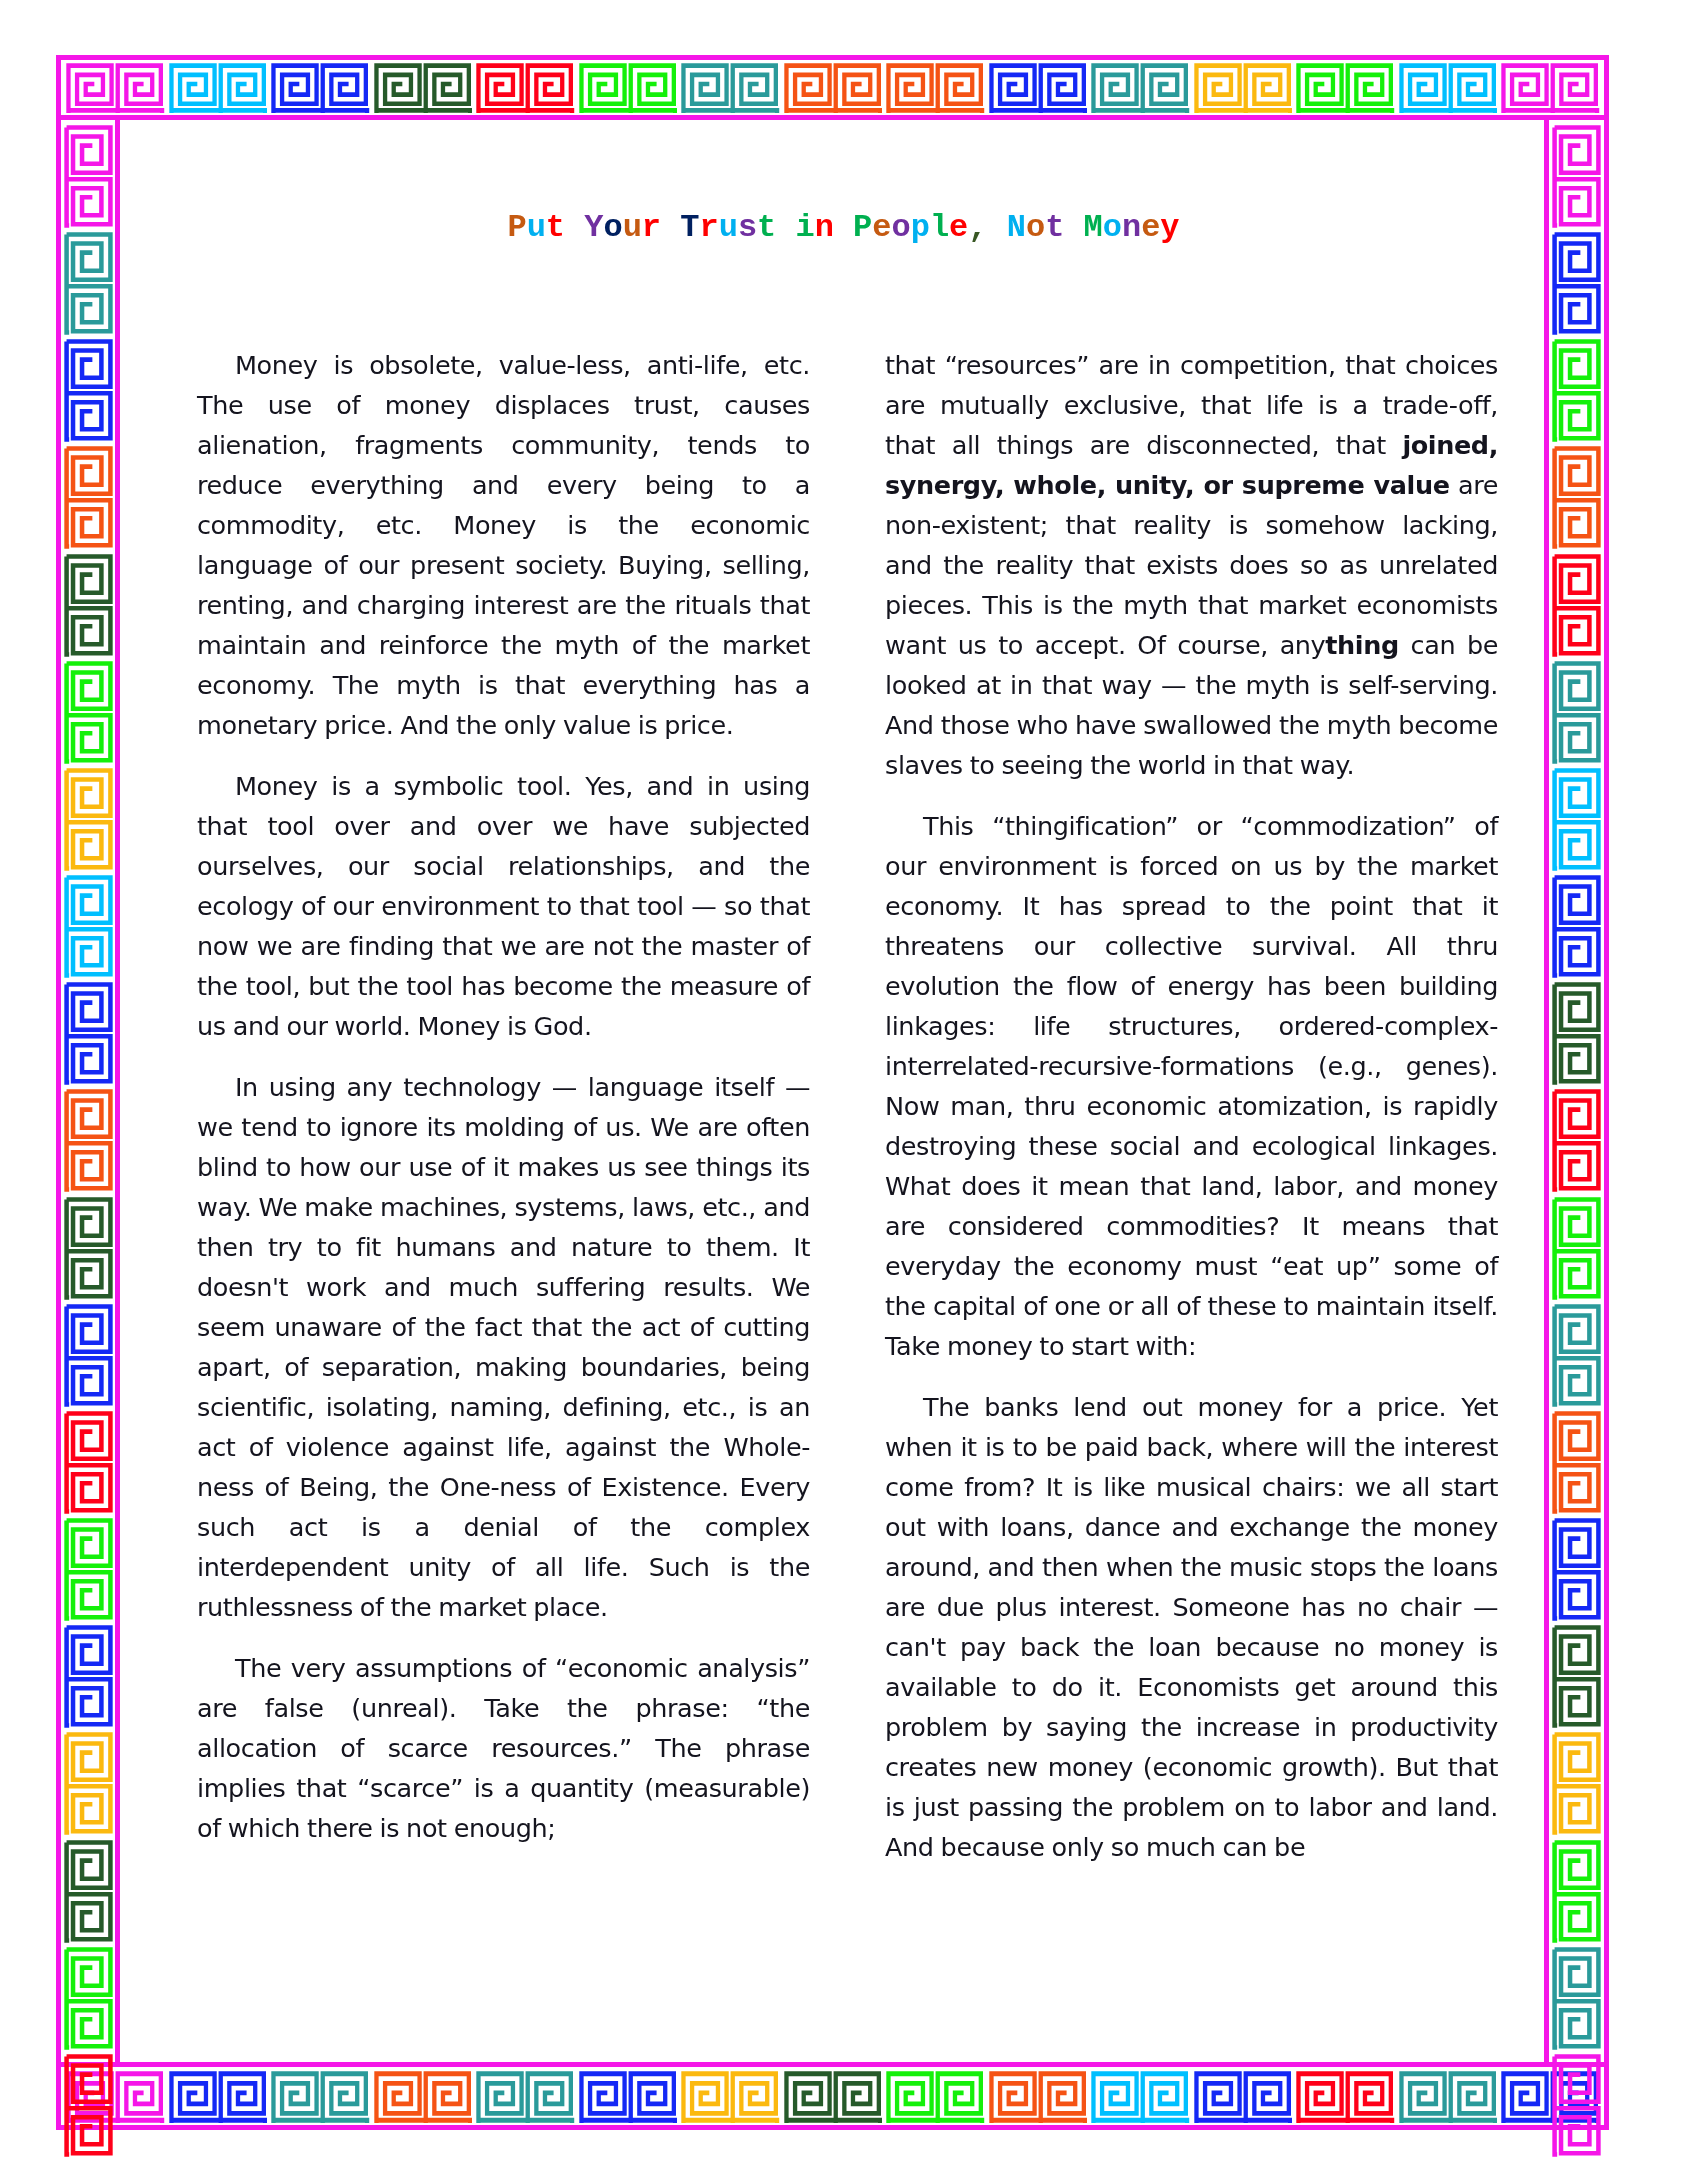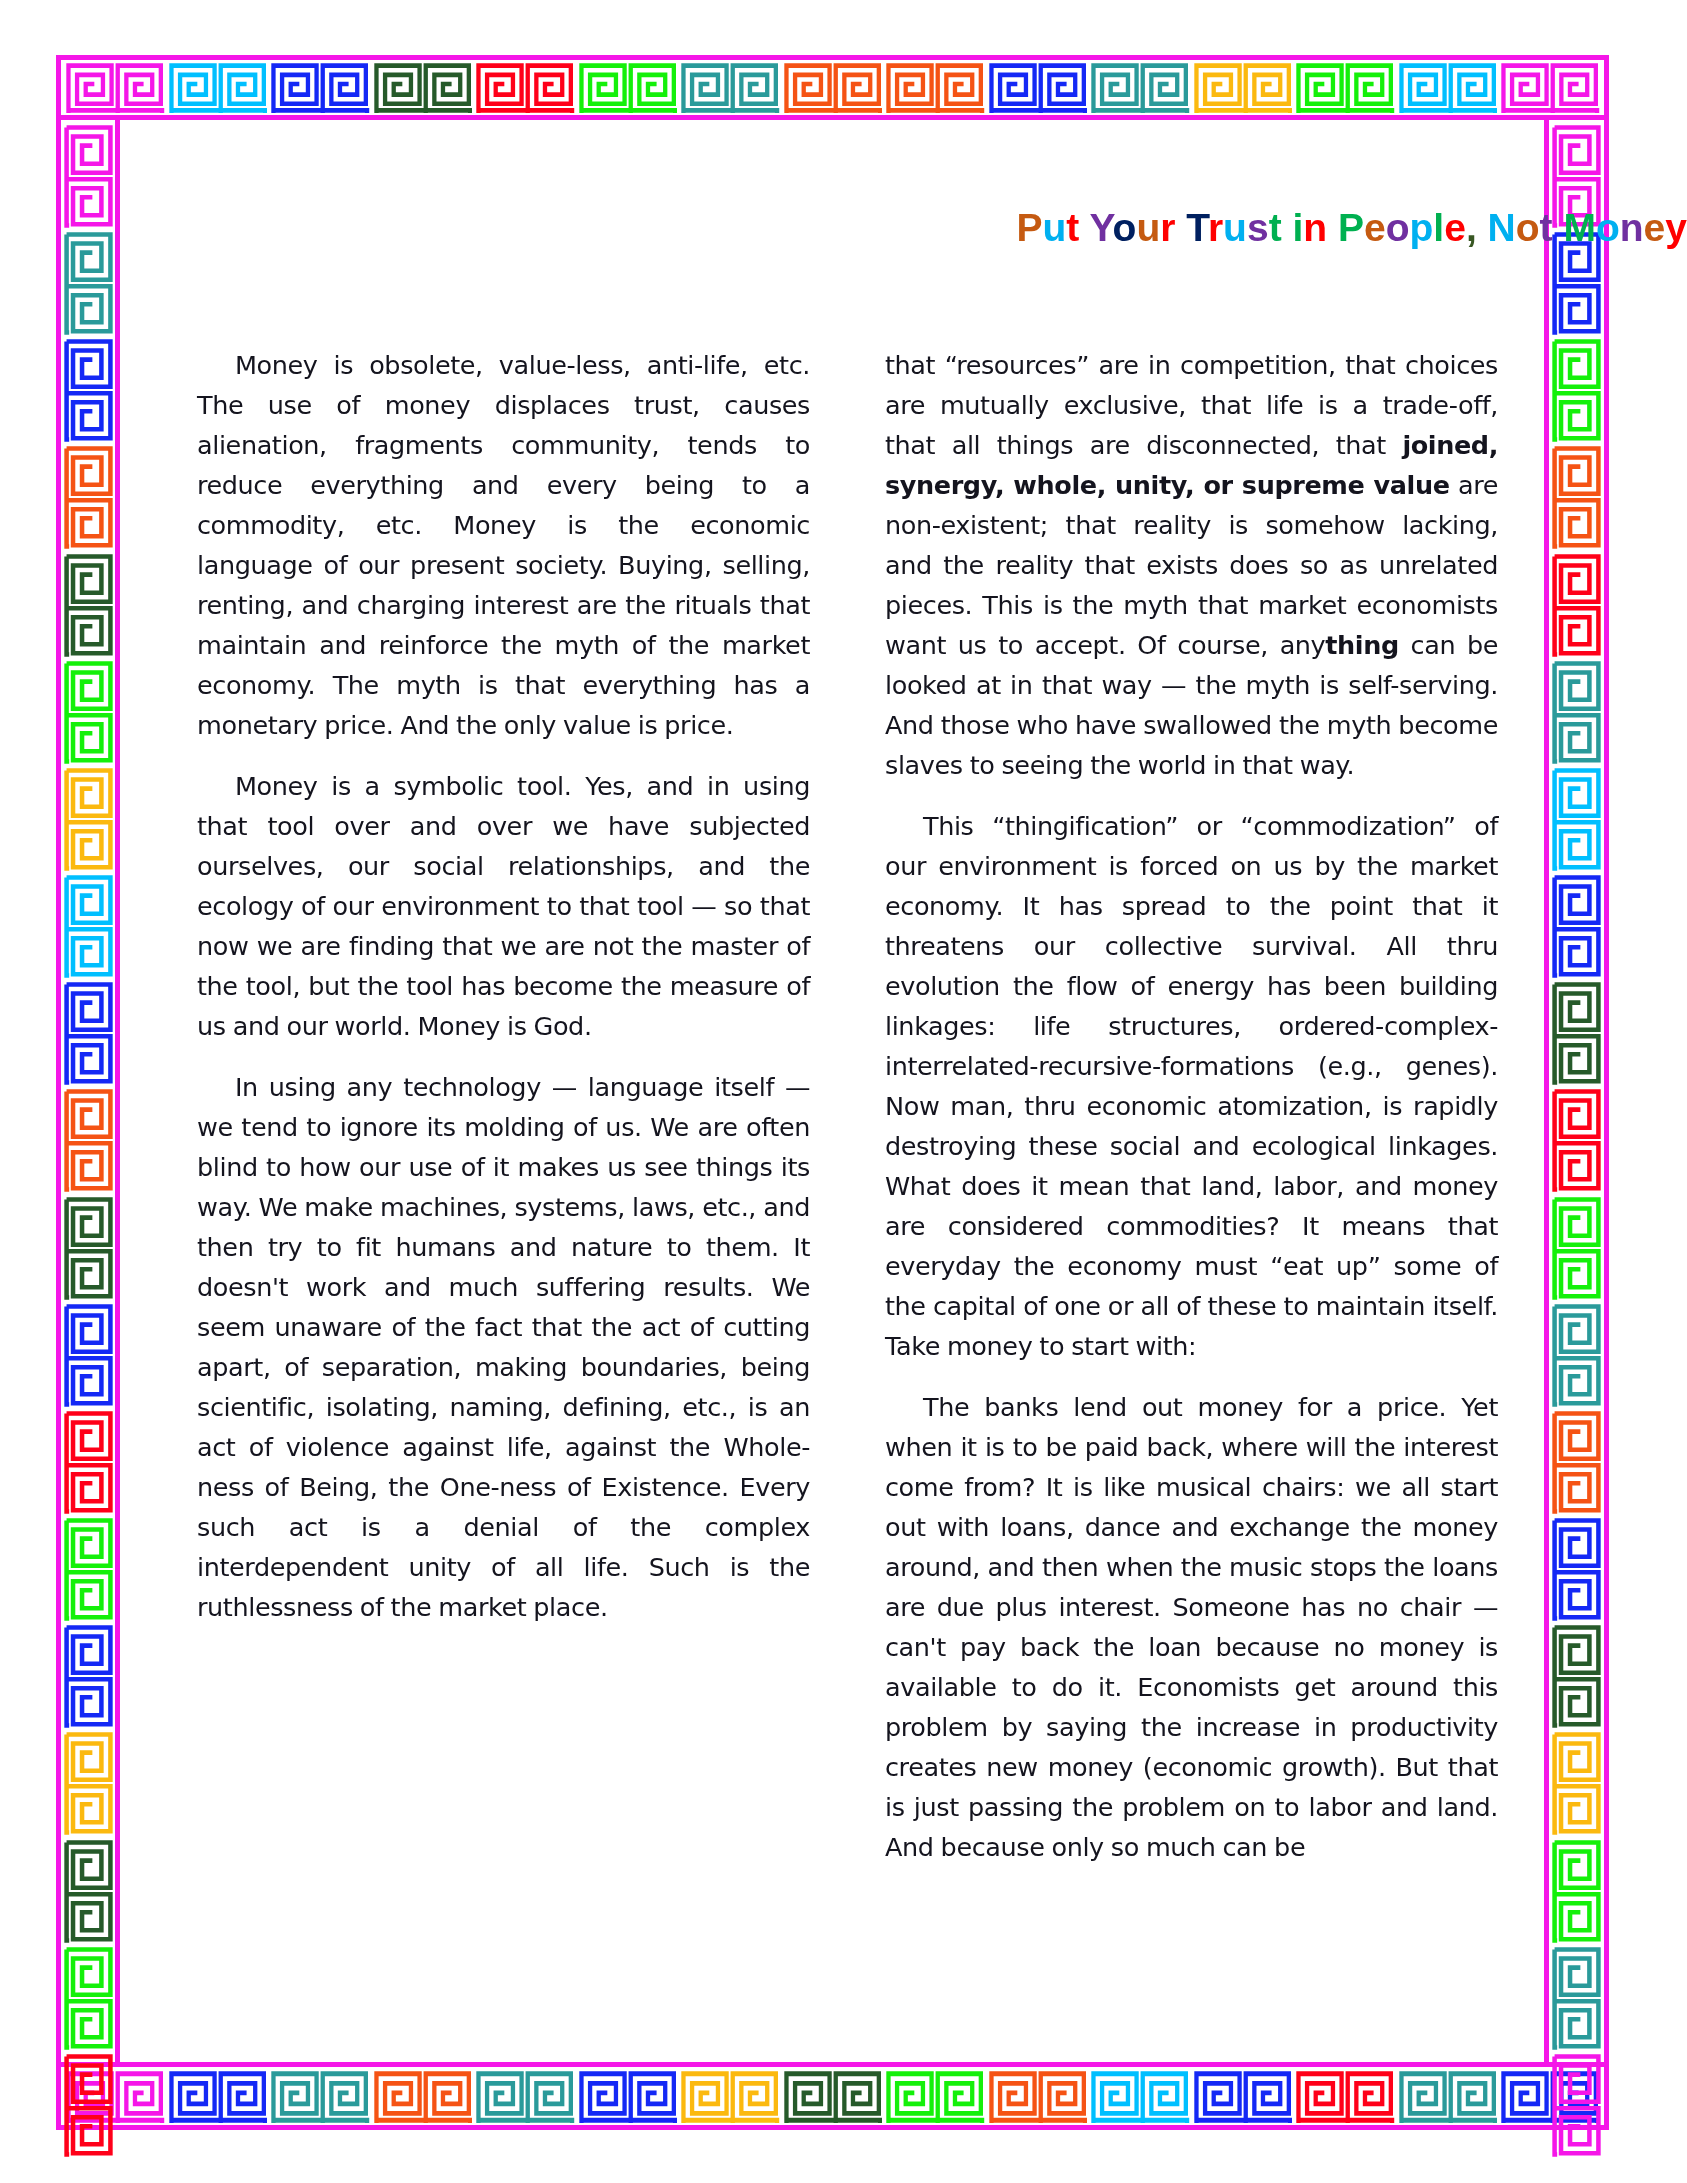--- a/index.html
+++ b/index.html
@@ -10,23 +10,23 @@
   .frame-line { position: absolute; background: #f516e8; }
   .strip { position: absolute; display: flex; }
   .strip.h { height: 65px; flex-direction: row; }
   .strip.v { width: 65px; flex-direction: column; }
   .seg { flex: 1 1 0; position: relative; }
   .seg svg { width: 100%; height: 100%; display: block; }
 
   
   .title {
     position: absolute; left: 0; right: 0; top: 198px;
-    text-align: right;
-    font-family: Liberation Sans, sans-serif;
-    font-weight: bold; font-size: 39px; letter-spacing: 0px;
+    text-align: center;
+    font-family: Liberation Mono, monospace;
+    font-weight: bold; font-size: 32px; letter-spacing: 0px;
     line-height: 60px;
   }
   .title span { display: inline; }
 
   
   .col {
     position: absolute; top: 345px; width: 613px;
     font-family: "DejaVu Sans", sans-serif;
     font-size: 25.5px; line-height: 40px; color: #14141e;
     text-align: justify;
@@ -677,20 +677,21 @@
         </div>
       </div>
   </div>
 
   <h1 class="title" id="title" style="margin:0;"><span style="color: rgb(197, 90, 17);">P</span><span style="color: rgb(0, 176, 240);">u</span><span style="color: rgb(255, 0, 0);">t</span><span style="color: rgb(0, 0, 0);"> </span><span style="color: rgb(112, 48, 160);">Y</span><span style="color: rgb(0, 32, 96);">o</span><span style="color: rgb(197, 90, 17);">u</span><span style="color: rgb(255, 0, 0);">r</span><span style="color: rgb(0, 0, 0);"> </span><span style="color: rgb(0, 32, 96);">T</span><span style="color: rgb(255, 0, 0);">r</span><span style="color: rgb(0, 176, 240);">u</span><span style="color: rgb(112, 48, 160);">s</span><span style="color: rgb(0, 176, 80);">t</span><span style="color: rgb(0, 0, 0);"> </span><span style="color: rgb(0, 176, 80);">i</span><span style="color: rgb(255, 0, 0);">n</span><span style="color: rgb(0, 0, 0);"> </span><span style="color: rgb(0, 176, 80);">P</span><span style="color: rgb(197, 90, 17);">e</span><span style="color: rgb(112, 48, 160);">o</span><span style="color: rgb(0, 176, 240);">p</span><span style="color: rgb(0, 176, 80);">l</span><span style="color: rgb(255, 0, 0);">e</span><span style="color: rgb(56, 87, 35);">,</span><span style="color: rgb(0, 0, 0);"> </span><span style="color: rgb(0, 176, 240);">N</span><span style="color: rgb(197, 90, 17);">o</span><span style="color: rgb(112, 48, 160);">t</span><span style="color: rgb(0, 0, 0);"> </span><span style="color: rgb(0, 176, 80);">M</span><span style="color: rgb(0, 176, 240);">o</span><span style="color: rgb(112, 48, 160);">n</span><span style="color: rgb(197, 90, 17);">e</span><span style="color: rgb(255, 0, 0);">y</span></h1>
 
   <div class="col left">
     <p>Money is obsolete, value-less, anti-life, etc. The use of money displaces trust, causes alienation, fragments community, tends to reduce everything and every being to a commodity, etc. Money is the economic language of our present society. Buying, selling, renting, and charging interest are the rituals that maintain and reinforce the myth of the market economy. The myth is that everything has a monetary price. And the only value is price.</p>
     <p>Money is a symbolic tool. Yes, and in using that tool over and over we have subjected ourselves, our social relationships, and the ecology of our environment to that tool — so that now we are finding that we are not the master of the tool, but the tool has become the measure of us and our world. Money is God.</p>
     <p>In using any technology — language itself — we tend to ignore its molding of us. We are often blind to how our use of it makes us see things its way. We make machines, systems, laws, etc., and then try to fit humans and nature to them. It doesn't work and much suffering results. We seem unaware of the fact that the act of cutting apart, of separation, making boundaries, being scientific, isolating, naming, defining, etc., is an act of violence against life, against the Whole-ness of Being, the One-ness of Existence. Every such act is a denial of the complex interdependent unity of all life. Such is the ruthlessness of the market place.</p>
+    <p>The very assumptions of “economic analysis” are false (unreal). Take the phrase: “the allocation of scarce resources.” The phrase implies that “scarce” is a quantity (measurable) of which there is not enough;</p>
   </div>
 
   <div class="col right">
     <p class="cont"><span>that “resources” are in competition, that choices are mutually exclusive, that life is a trade-off, that all things are disconnected, that </span><b>joined, synergy, whole, unity, or supreme value</b><span> are non-existent; that reality is somehow lacking, and the reality that exists does so as unrelated pieces. This is the myth that market economists want us to accept. Of course, any</span><b>thing</b><span> can be looked at in that way — the myth is self-serving. And those who have swallowed the myth become slaves to seeing the world in that way.</span></p>
     <p>This “thingification” or “commodization” of our environment is forced on us by the market economy. It has spread to the point that it threatens our collective survival. All thru evolution the flow of energy has been building linkages: life structures, ordered-complex-interrelated-recursive-formations (e.g., genes). Now man, thru economic atomization, is rapidly destroying these social and ecological linkages. What does it mean that land, labor, and money are considered commodities? It means that everyday the economy must “eat up” some of the capital of one or all of these to maintain itself. Take money to start with:</p>
     <p>The banks lend out money for a price. Yet when it is to be paid back, where will the interest come from? It is like musical chairs: we all start out with loans, dance and exchange the money around, and then when the music stops the loans are due plus interest. Someone has no chair — can't pay back the loan because no money is available to do it. Economists get around this problem by saying the increase in productivity creates new money (economic growth). But that is just passing the problem on to labor and land. And because only so much can be</p>
   </div>
 
 </div>
 

